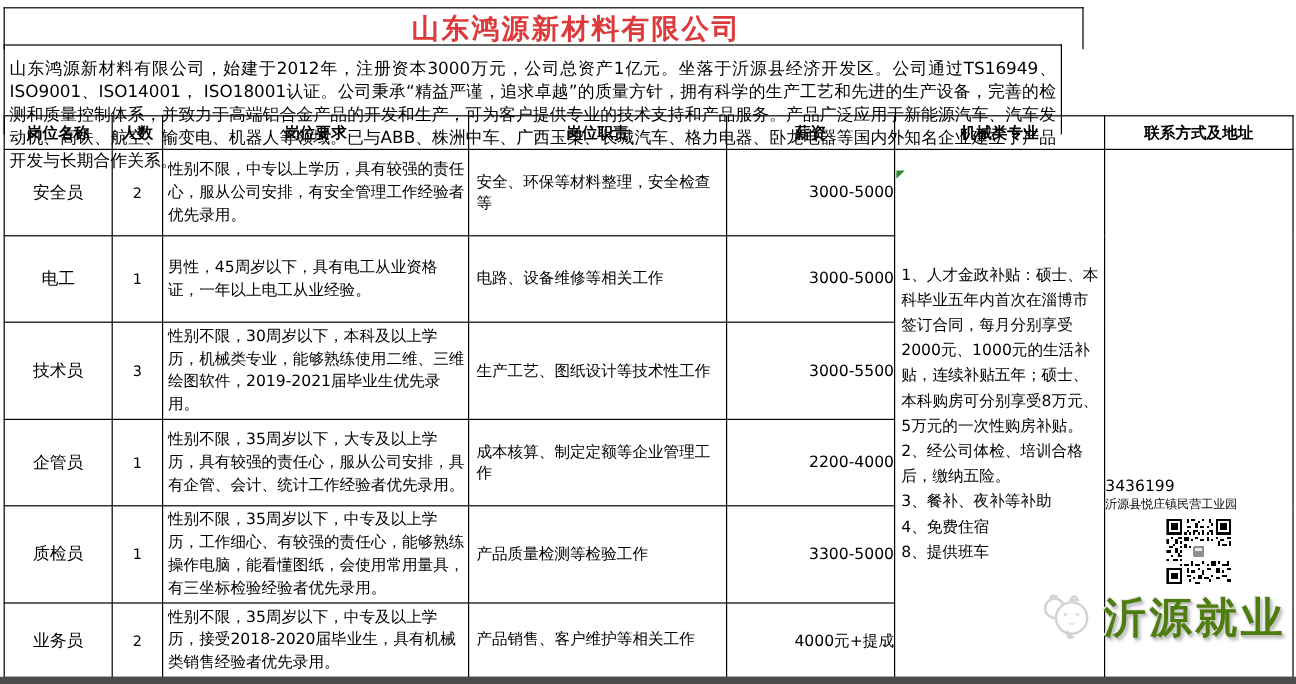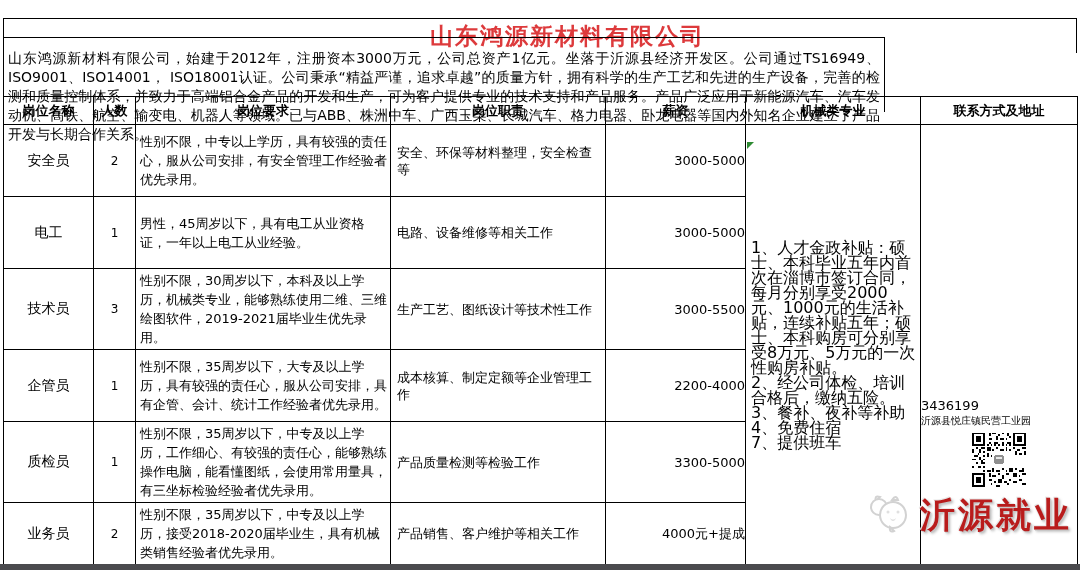--- a/index.html
+++ b/index.html
@@ -8,21 +8,21 @@
     position: relative;
     width: 1080px; height: 570px;
     background: #ffffff;
     font-family: "DejaVu Sans", "Liberation Sans", sans-serif;
     color: #000;
     overflow: hidden;
     margin: 0 auto;
   }
   
   .title-box {
-    position: absolute; left: 3px; top: 18px; width: 1074px; height: 35px;
+    position: absolute; left: 3px; top: 6px; width: 900px; height: 35px;
     border: 1px solid #000; border-bottom: none;
     display: flex; align-items: center; justify-content: center;
   }
   .title-text {
     color: #dd3a3c; font-size: 23px; font-weight: bold; letter-spacing: 2px;
     padding-left: 55px;
   }
   
   .desc-box {
     position: absolute; left: 3px; top: 37px; width: 882px; height: 75px;
@@ -42,40 +42,40 @@
   tr.hdr { height: 28px; }
   tr.hdr th { font-size: 13px; font-weight: bold; text-align: center; }
   tr.row { height: 72px; }
   tr.row-last { height: 60px; }
   td.c-name { text-align: center; font-size: 14px; }
   td.c-count { text-align: center; font-size: 12px; }
   td.c-req { text-align: left; font-size: 13px; line-height: 19px; padding: 2px 3px 2px 4px; }
   td.c-duty { text-align: left; font-size: 13px; line-height: 17px; padding: 2px 4px 2px 6px; }
   td.c-salary { text-align: right; font-size: 13px; }
   td.c-benefits { vertical-align: middle; padding: 4px 3px 4px 5px; }
-  .benefit-line { font-size: 16px; line-height: 15px; text-align: left; }
+  .benefit-line { font-size: 13px; line-height: 21px; text-align: left; }
   td.c-contact { vertical-align: top; position: relative; }
   .contact-block { margin-top: 196px; }
   .contact-phone { font-size: 13px; line-height: 15px; }
   .contact-address { font-size: 10px; line-height: 16px; }
   .qr-wrap { margin-top: 3px; display: flex; justify-content: center; }
   
   .green-corner {
     position: absolute; left: 747px; top: 142px;
     width: 0; height: 0;
     border-top: 7px solid #2f8b33; border-right: 7px solid transparent;
   }
   
   .watermark {
     position: absolute; right: 8px; top: 492px;
     display: flex; align-items: center; gap: 4px;
     pointer-events: none;
   }
   .watermark-text {
-    font-size: 35px; font-weight: bold; color: #b91c1c; letter-spacing: 3px;
+    font-size: 35px; font-weight: bold; color: #4d7c0f; letter-spacing: 3px;
     text-shadow: 1px 1px 0 #c6c6c6, -1px -1px 0 #e8e8e8, 2px 2px 3px #b5b5b5;
   }
   
   .bottom-bar {
     position: absolute; left: 0; top: 564px; width: 1080px; height: 6px;
     background: #4b4b4e;
   }
 </style>
 </head>
 <body>
@@ -115,21 +115,21 @@
       <td class="c-name">安全员</td>
       <td class="c-count">2</td>
       <td class="c-req">性别不限，中专以上学历，具有较强的责任心，服从公司安排，有安全管理工作经验者优先录用。</td>
       <td class="c-duty">安全、环保等材料整理，安全检查等</td>
       <td class="c-salary">3000-5000</td>
       <td class="c-benefits" rowspan="6">
         <div class="benefit-line">1、人才金政补贴：硕士、本科毕业五年内首次在淄博市签订合同，每月分别享受2000元、1000元的生活补贴，连续补贴五年；硕士、本科购房可分别享受8万元、5万元的一次性购房补贴。</div>
         <div class="benefit-line">2、经公司体检、培训合格后，缴纳五险。</div>
         <div class="benefit-line">3、餐补、夜补等补助</div>
         <div class="benefit-line">4、免费住宿</div>
-        <div class="benefit-line">7、提供班车</div>
+        <div class="benefit-line">8、提供班车</div>
       </td>
       <td class="c-contact" rowspan="6">
         <div class="contact-block">
           <div class="contact-phone">3436199</div>
           <div class="contact-address">沂源县悦庄镇民营工业园</div>
           <div class="qr-wrap">
             <svg viewBox="0 0 29 29" width="54" height="55" shape-rendering="crispEdges" aria-hidden="true">
               <rect width="29" height="29" fill="#fff"></rect>
               <g fill="#000">
                 <rect x="0" y="0" width="7" height="7"></rect>

